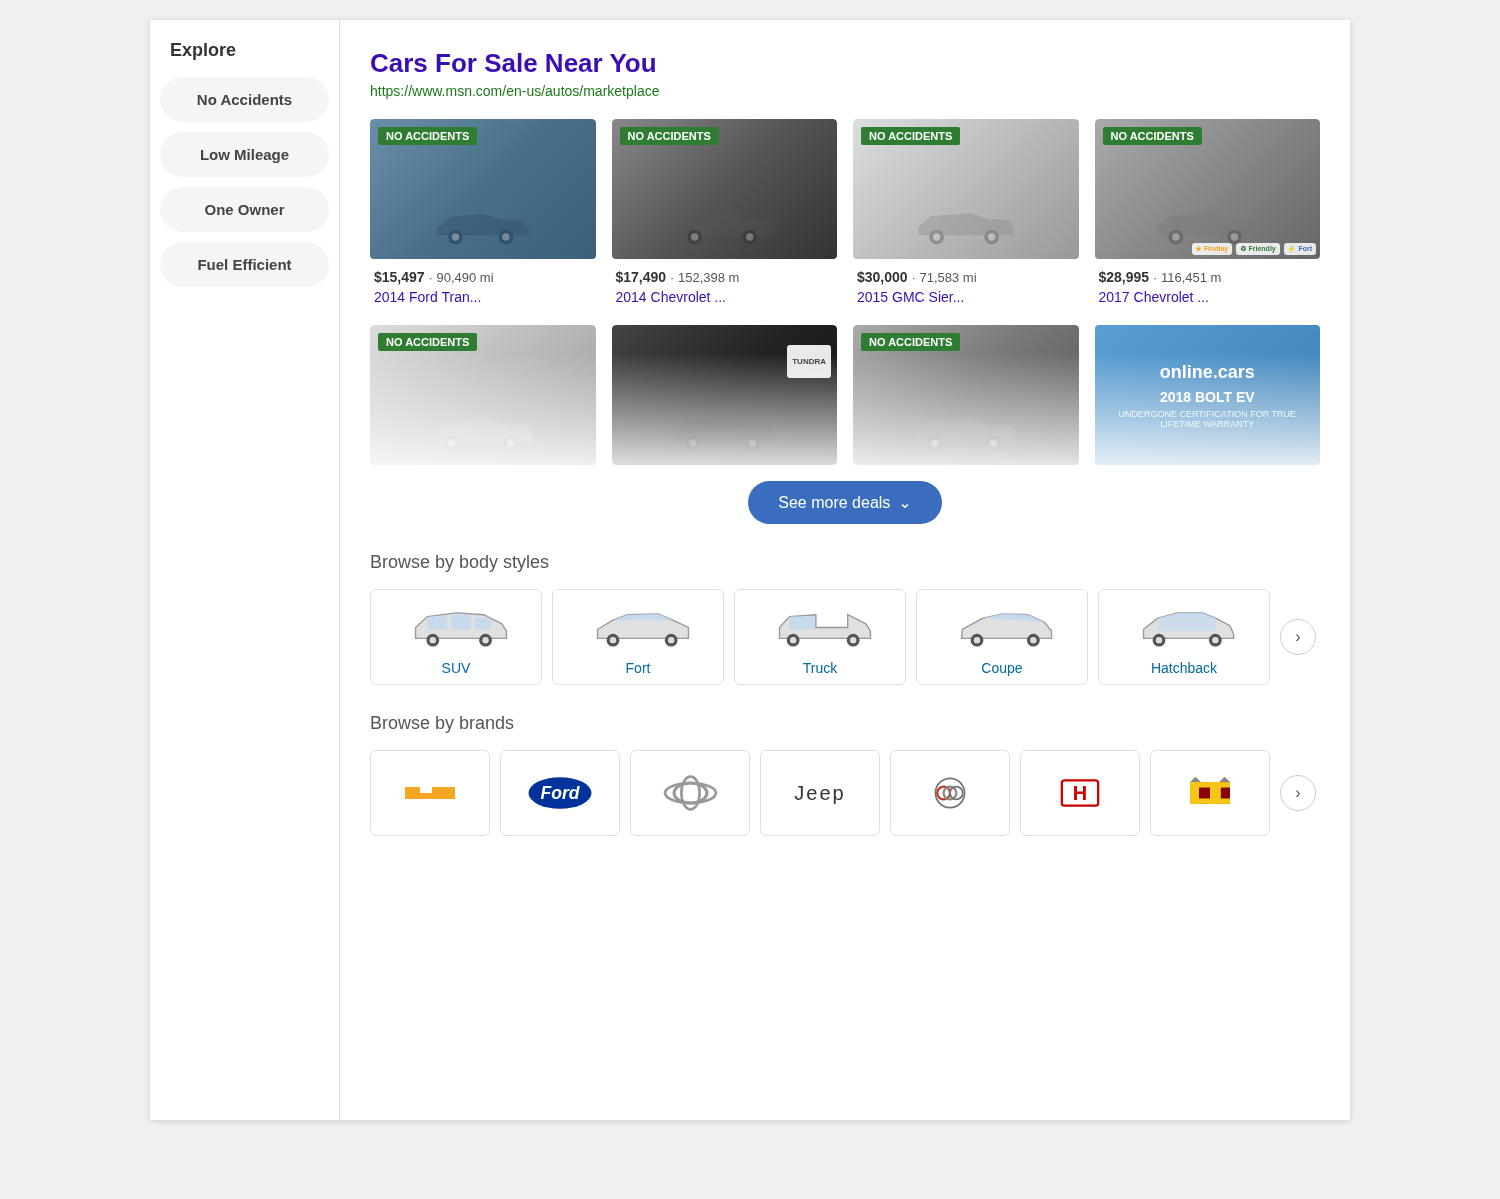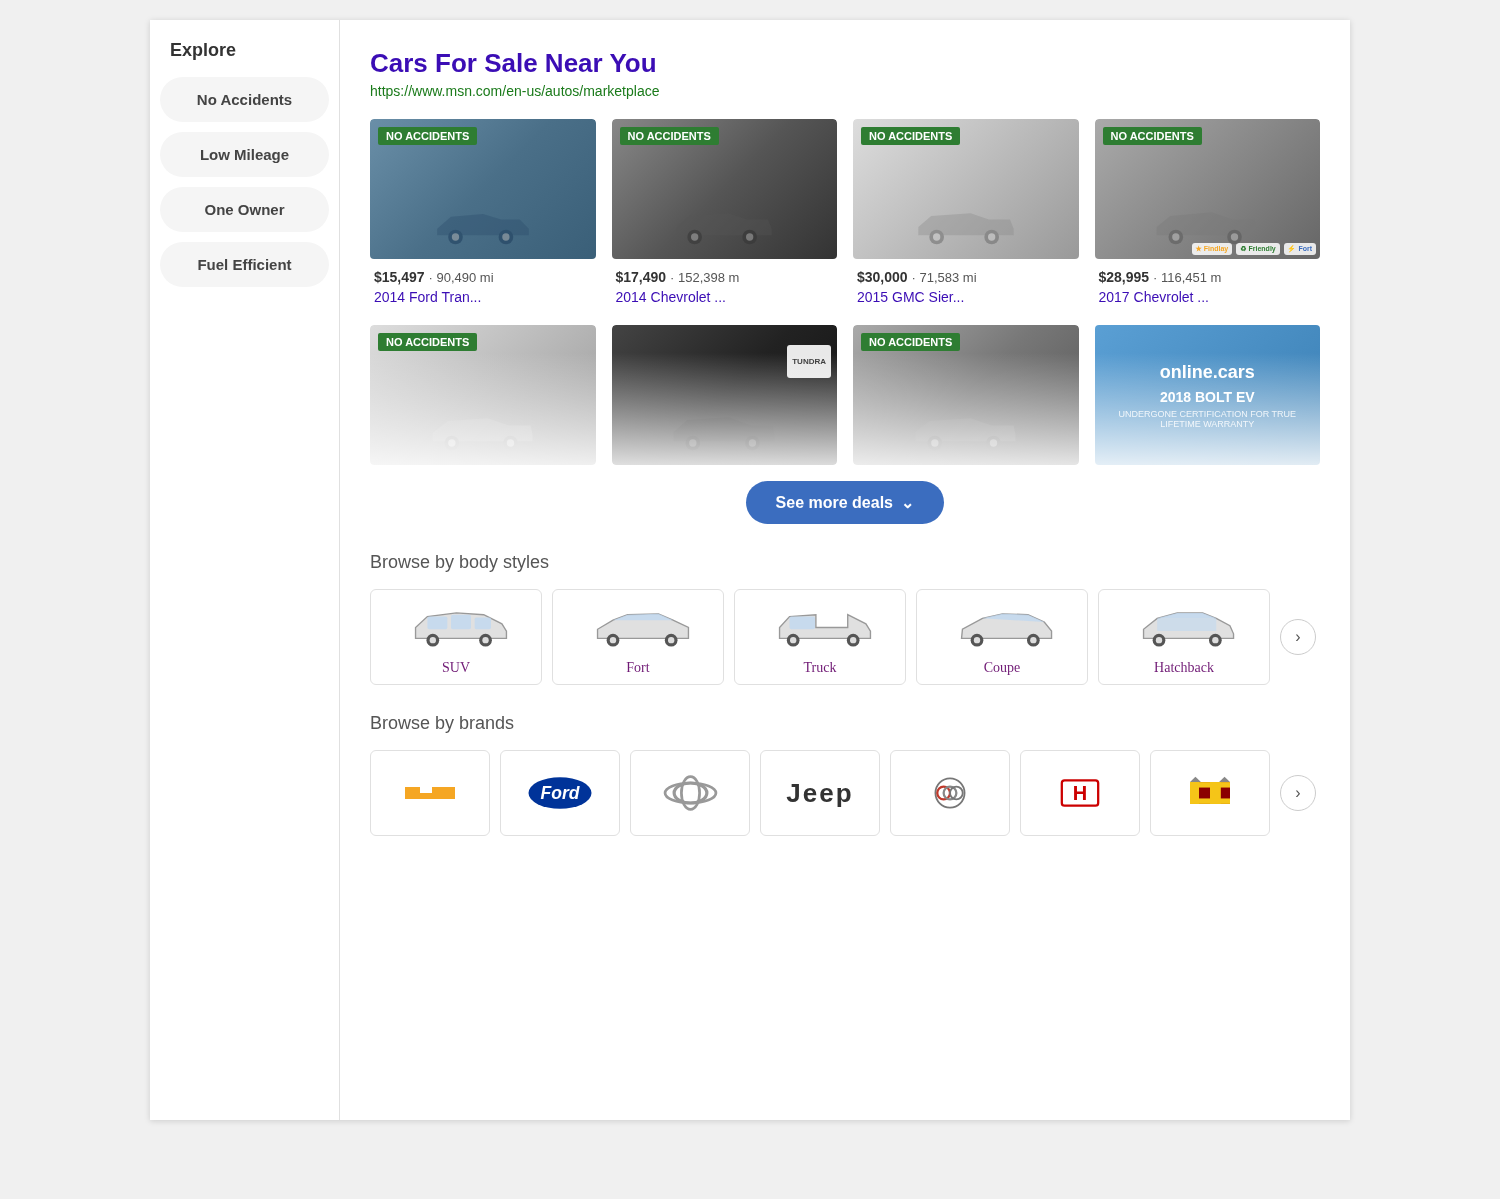--- a/index.html
+++ b/index.html
@@ -158,21 +158,20 @@
       background: #3b6dbf;
       color: #fff;
       border: none;
       border-radius: 24px;
       padding: 12px 30px;
       font-size: 16px;
       cursor: pointer;
       display: flex;
       align-items: center;
       gap: 8px;
-      font-weight: bold;
     }
     
     .section-title {
       font-size: 18px;
       color: #555;
       margin-bottom: 16px;
       font-weight: normal;
     }
     
     .body-styles-grid {
@@ -189,22 +188,21 @@
       text-align: center;
       cursor: pointer;
     }
     .body-style-img {
       width: 90px;
       height: 50px;
       margin: 0 auto 8px auto;
     }
     .body-style-label {
       font-size: 14px;
-      color: #701a75;
-      font-family: Liberation Serif, serif;
+      color: #0369a1;
     }
     .nav-arrow {
       width: 36px;
       height: 36px;
       border: 1px solid #ccc;
       border-radius: 50%;
       display: flex;
       align-items: center;
       justify-content: center;
       cursor: pointer;
@@ -539,21 +537,21 @@
 
       <div class="brand-card">
         <svg viewBox="0 0 60 44" width="55" height="40">
           <ellipse cx="30" cy="22" rx="18" ry="11" fill="none" stroke="#999" stroke-width="3.5"></ellipse>
           <ellipse cx="30" cy="22" rx="28" ry="11" fill="none" stroke="#999" stroke-width="3"></ellipse>
           <ellipse cx="30" cy="22" rx="10" ry="18" fill="none" stroke="#999" stroke-width="3"></ellipse>
         </svg>
       </div>
 
       <div class="brand-card">
-        <span style="font-family:Arial;font-size:26px;font-weight:700;color:#333;letter-spacing:2px;">Jeep</span>
+        <span style="font-family:Arial;font-size:20px;font-weight:400;color:#333;letter-spacing:2px;">Jeep</span>
       </div>
 
       <div class="brand-card">
         <svg viewBox="0 0 50 44" width="50" height="40">
           <circle cx="25" cy="22" r="16" fill="none" stroke="#777" stroke-width="2"></circle>
           <circle cx="18" cy="22" r="7" fill="none" stroke="#c0392b" stroke-width="2.5"></circle>
           <circle cx="25" cy="22" r="7" fill="none" stroke="#888" stroke-width="2.5"></circle>
           <circle cx="32" cy="22" r="7" fill="none" stroke="#777" stroke-width="2"></circle>
         </svg>
       </div>

